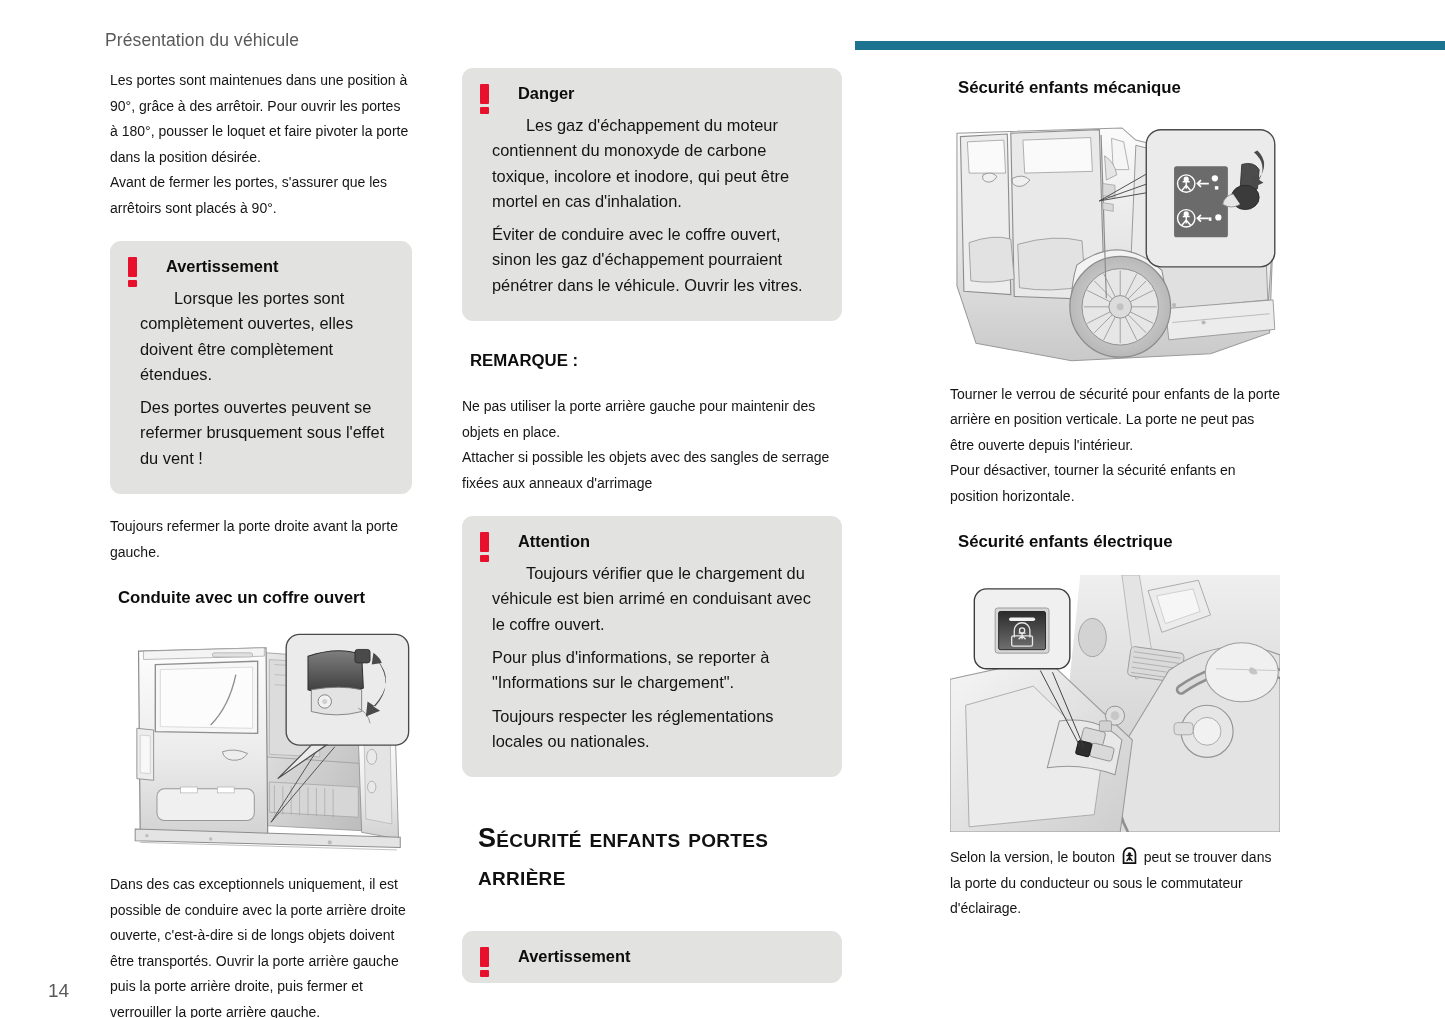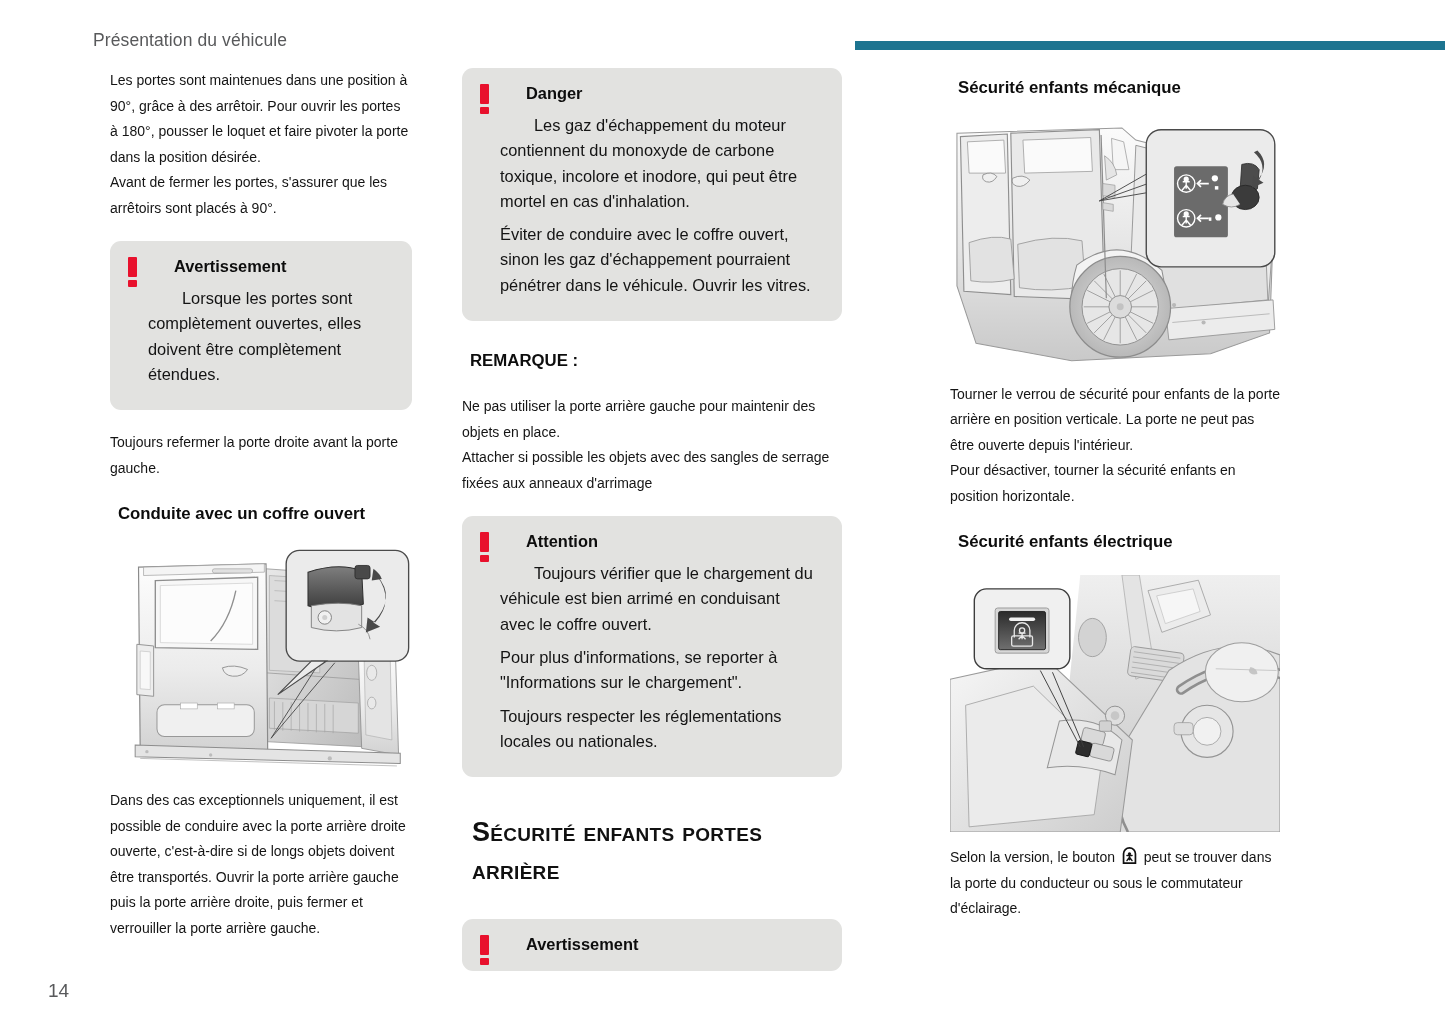--- a/index.html
+++ b/index.html
@@ -17,21 +17,21 @@
   }
 
   
   .page-header {
     position: absolute;
     top: 0; left: 0; right: 0;
     height: 56px;
   }
   .header-title {
     position: absolute;
-    left: 93px;
+    left: 105px;
     top: 30px;
     font-size: 17.5px;
     color: #58595b;
     letter-spacing: 0.1px;
     white-space: nowrap;
   }
   .header-rule {
     position: absolute;
     left: 855px;
     right: 0;
@@ -68,35 +68,35 @@
 
   h3.sub-head {
     margin: 8px;
     font-size: 16.8px;
     font-weight: bold;
     line-height: 24px;
     color: #0d0d0d;
   }
 
   h2.major-head {
-    margin: 10px;
+    margin: 16px;
     font-size: 27px;
     font-weight: bold;
     line-height: 38px;
     color: #111111;
     font-variant: small-caps;
     letter-spacing: 0.3px;
   }
 
   
   .callout {
     position: relative;
     background: #e2e2e0;
     border-radius: 11px;
-    padding: 14px 17px 15px 30px;
+    padding: 14px 17px 15px 22px;
     box-sizing: border-box;
   }
   .callout .cb-title {
     font-size: 16.4px;
     font-weight: bold;
     line-height: 23px;
     margin: 0 0 0 34px;
     color: #0d0d0d;
   }
   .callout .cb-text {
@@ -168,20 +168,21 @@
 
     <div class="gap-md"></div>
 
     <div class="callout">
       <div class="bang">
         <div class="bang-stem"></div>
         <div class="bang-dot"></div>
       </div>
       <div class="cb-title">Avertissement</div>
       <p class="cb-text"><span class="indent-first"></span><span>Lorsque les portes sont complètement ouvertes, elles doivent être complètement étendues.</span></p>
+      <p class="cb-text">Des portes ouvertes peuvent se refermer brusquement sous l'effet du vent !</p>
     </div>
 
     <div class="gap-md"></div>
 
     <p class="body-text">Toujours refermer la porte droite avant la porte gauche.</p>
 
     <div class="gap-sm"></div>
 
     <h3 class="sub-head">Conduite avec un coffre ouvert</h3>
 

